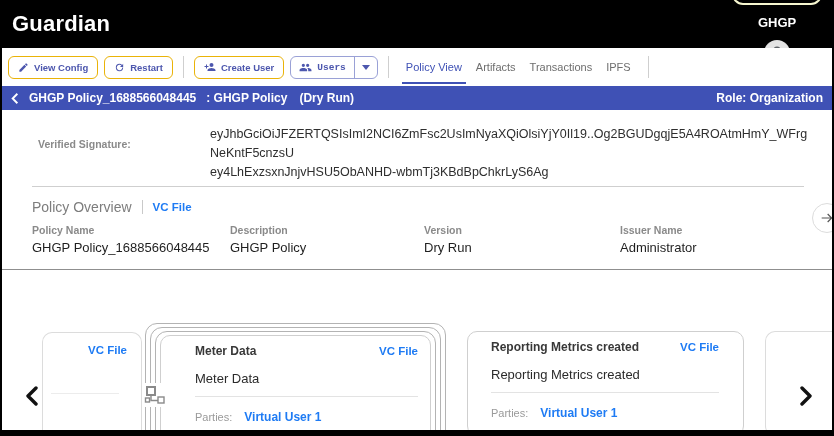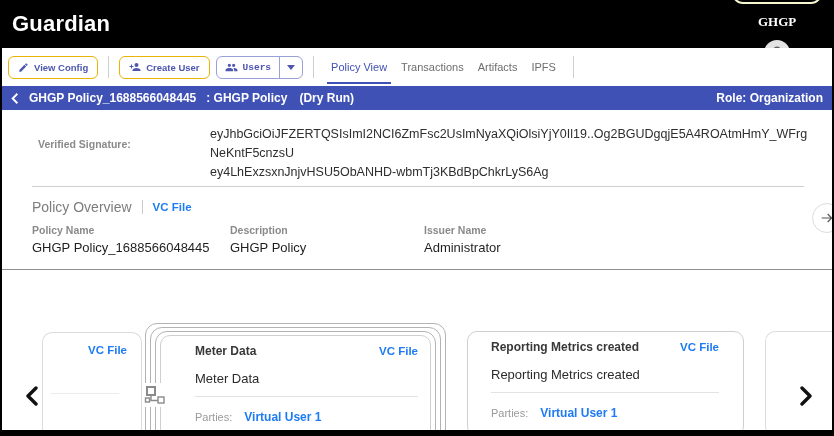--- a/index.html
+++ b/index.html
@@ -14,21 +14,21 @@
   
   .navbar { position:absolute; top:0; left:0; right:0; height:48px; background:#000;
             display:flex; align-items:center; padding:0 10px; }
   .brand { color:#fff; font-size:22px; font-weight:bold; letter-spacing:.2px; }
   .nav-items { display:flex; align-items:center; gap:36px; margin-left:34px; }
   .nav-item { color:#fff; font-size:13px; cursor:pointer; display:flex; align-items:center; gap:6px; text-decoration:none; }
   .nav-caret { width:0; height:0; border-left:4px solid transparent; border-right:4px solid transparent; border-top:5px solid #fff; margin-top:1px; }
   .nav-right { margin-left:auto; display:flex; align-items:center; gap:10px;flex-direction:column; }
   .hbar-pill { border:2px solid #f6f6cf; border-radius:13px; padding:3px 12px;
                color:#e0e34c; font-size:11px; font-weight:bold; background:#000; cursor:pointer; }
-  .account { color:#fff; font-size:13px; font-weight:bold;font-family:Liberation Serif, serif; }
+  .account { color:#fff; font-size:13px; font-weight:bold; }
   .avatar { width:26px; height:26px; cursor:pointer; display:block; }
   
   .toolbar { position:absolute; top:48px; left:0; right:0; height:38px; background:#fff;
              display:flex; align-items:center; padding-left:6px; }
   .tb-btn { display:flex; align-items:center; gap:5px; height:23px; padding:0 9px;
             border:1px solid #eab308; border-radius:6px; background:#fff; cursor:pointer;
             color:#4d57ae; font-size:9.5px; font-weight:bold; font-family:inherit; white-space:nowrap; }
   .tb-btn + .tb-btn { margin-left:6px; }
   .tb-btn svg { flex:none; }
   .split-btn { display:flex; align-items:stretch; height:23px; margin-left:6px;
@@ -115,20 +115,26 @@
     </div>
   </header>
 
   <div class="toolbar">
     <button class="tb-btn">
       <svg width="11" height="11" viewBox="0 0 24 24" fill="#4d57ae">
           <path d="M3 17.25V21h3.75L17.8 9.94l-3.75-3.75L3 17.25zM20.7 7.04a1 1 0 000-1.41l-2.34-2.34a1 1 0 00-1.41 0l-1.83 1.83 3.75 3.75 1.83-1.83z"></path>
         </svg>
       <span>View Config</span>
     </button>
+    <button class="tb-btn">
+      <svg width="11" height="11" viewBox="0 0 24 24" fill="#4d57ae">
+          <path d="M17.65 6.35A7.95 7.95 0 0012 4a8 8 0 108 8h-2a6 6 0 11-1.76-4.24L13 11h7V4l-2.35 2.35z"></path>
+        </svg>
+      <span>Restart</span>
+    </button>
     <div class="vdiv"></div>
     <button class="tb-btn">
       <svg width="12" height="12" viewBox="0 0 24 24" fill="#4d57ae">
           <path d="M15 12a4 4 0 100-8 4 4 0 000 8zM6 10V7H4v3H1v2h3v3h2v-3h3v-2H6zm9 4c-2.67 0-8 1.34-8 4v2h16v-2c0-2.66-5.33-4-8-4z"></path>
         </svg>
       <span>Create User</span>
     </button>
     <div class="split-btn">
       <div class="split-main">
         <svg width="13" height="13" viewBox="0 0 24 24" fill="#4d57ae">
@@ -136,22 +142,22 @@
           </svg>
         <span>Users</span>
       </div>
       <div class="split-caret">
           <i></i>
         </div>
     </div>
     <div class="vdiv"></div>
     <nav class="tabs">
       <span class="tab active">Policy View</span>
+      <span class="tab">Artifacts</span>
       <span class="tab">Transactions</span>
-      <span class="tab">Artifacts</span>
       <span class="tab">IPFS</span>
     </nav>
     <div class="vdiv"></div>
   </div>
 
   <div class="bluebar">
     <span class="back">
       <svg width="8" height="11" viewBox="0 0 10 14" fill="none" stroke="#fff" stroke-width="2.4">
           <polyline points="8 1 2 7 8 13"></polyline>
         </svg>
@@ -180,20 +186,24 @@
       </svg>
   </div>
   <div class="fields">
     <div class="field">
       <div class="f-label">Policy Name</div>
       <div class="f-value">GHGP Policy_1688566048445</div>
     </div>
     <div class="field">
       <div class="f-label">Description</div>
       <div class="f-value">GHGP Policy</div>
+    </div>
+    <div class="field">
+      <div class="f-label">Version</div>
+      <div class="f-value">Dry Run</div>
     </div>
     <div class="field">
       <div class="f-label">Issuer Name</div>
       <div class="f-value">Administrator</div>
     </div>
   </div>
   <div class="section-line"></div>
 
   <div class="card-left">
     <a class="link vc-link vc-pos">VC File</a>

